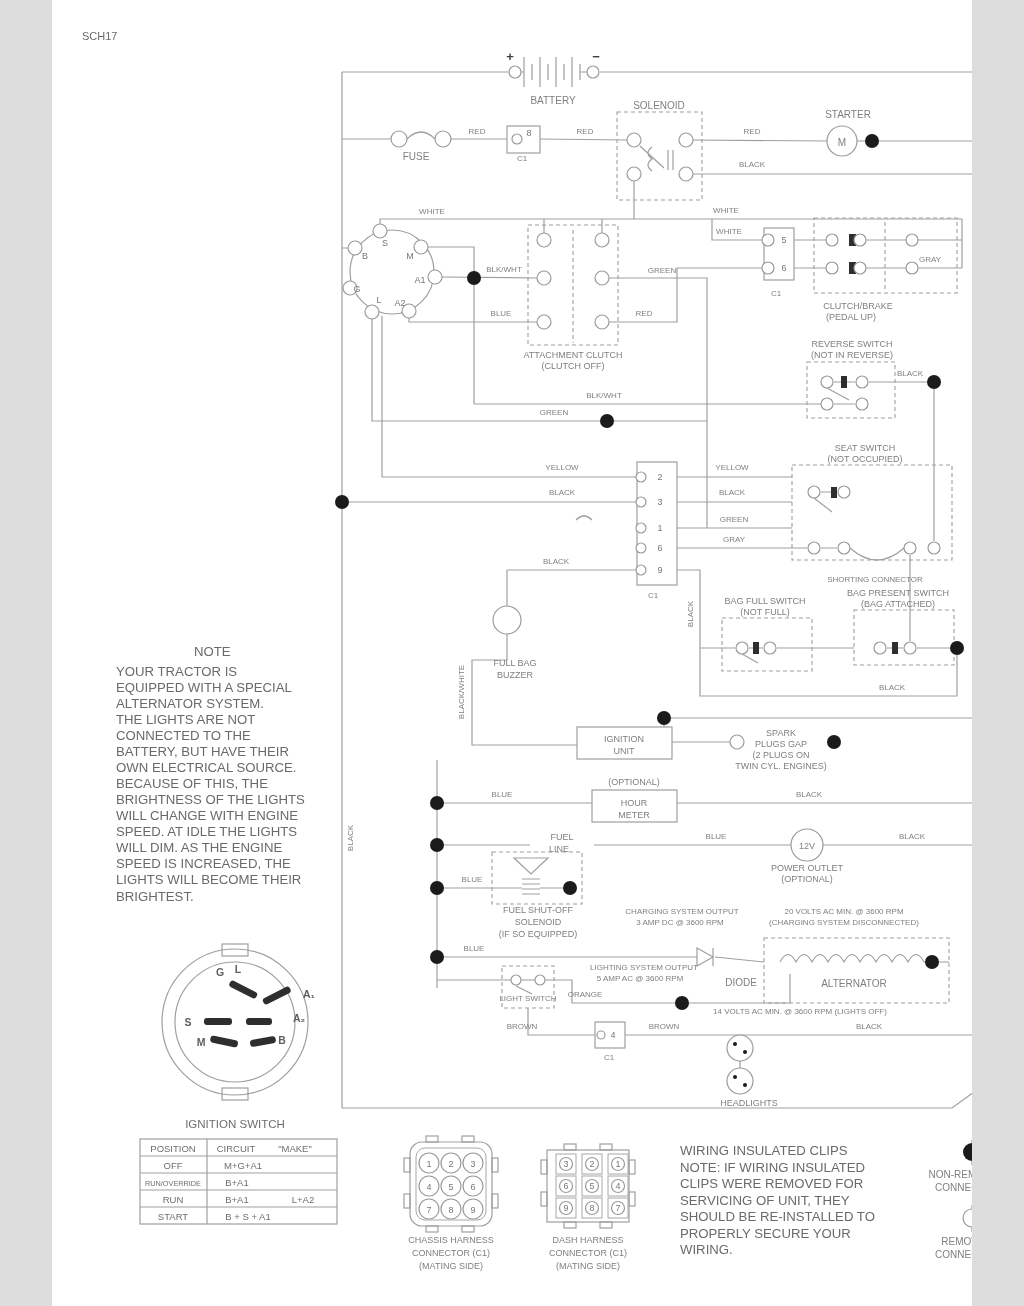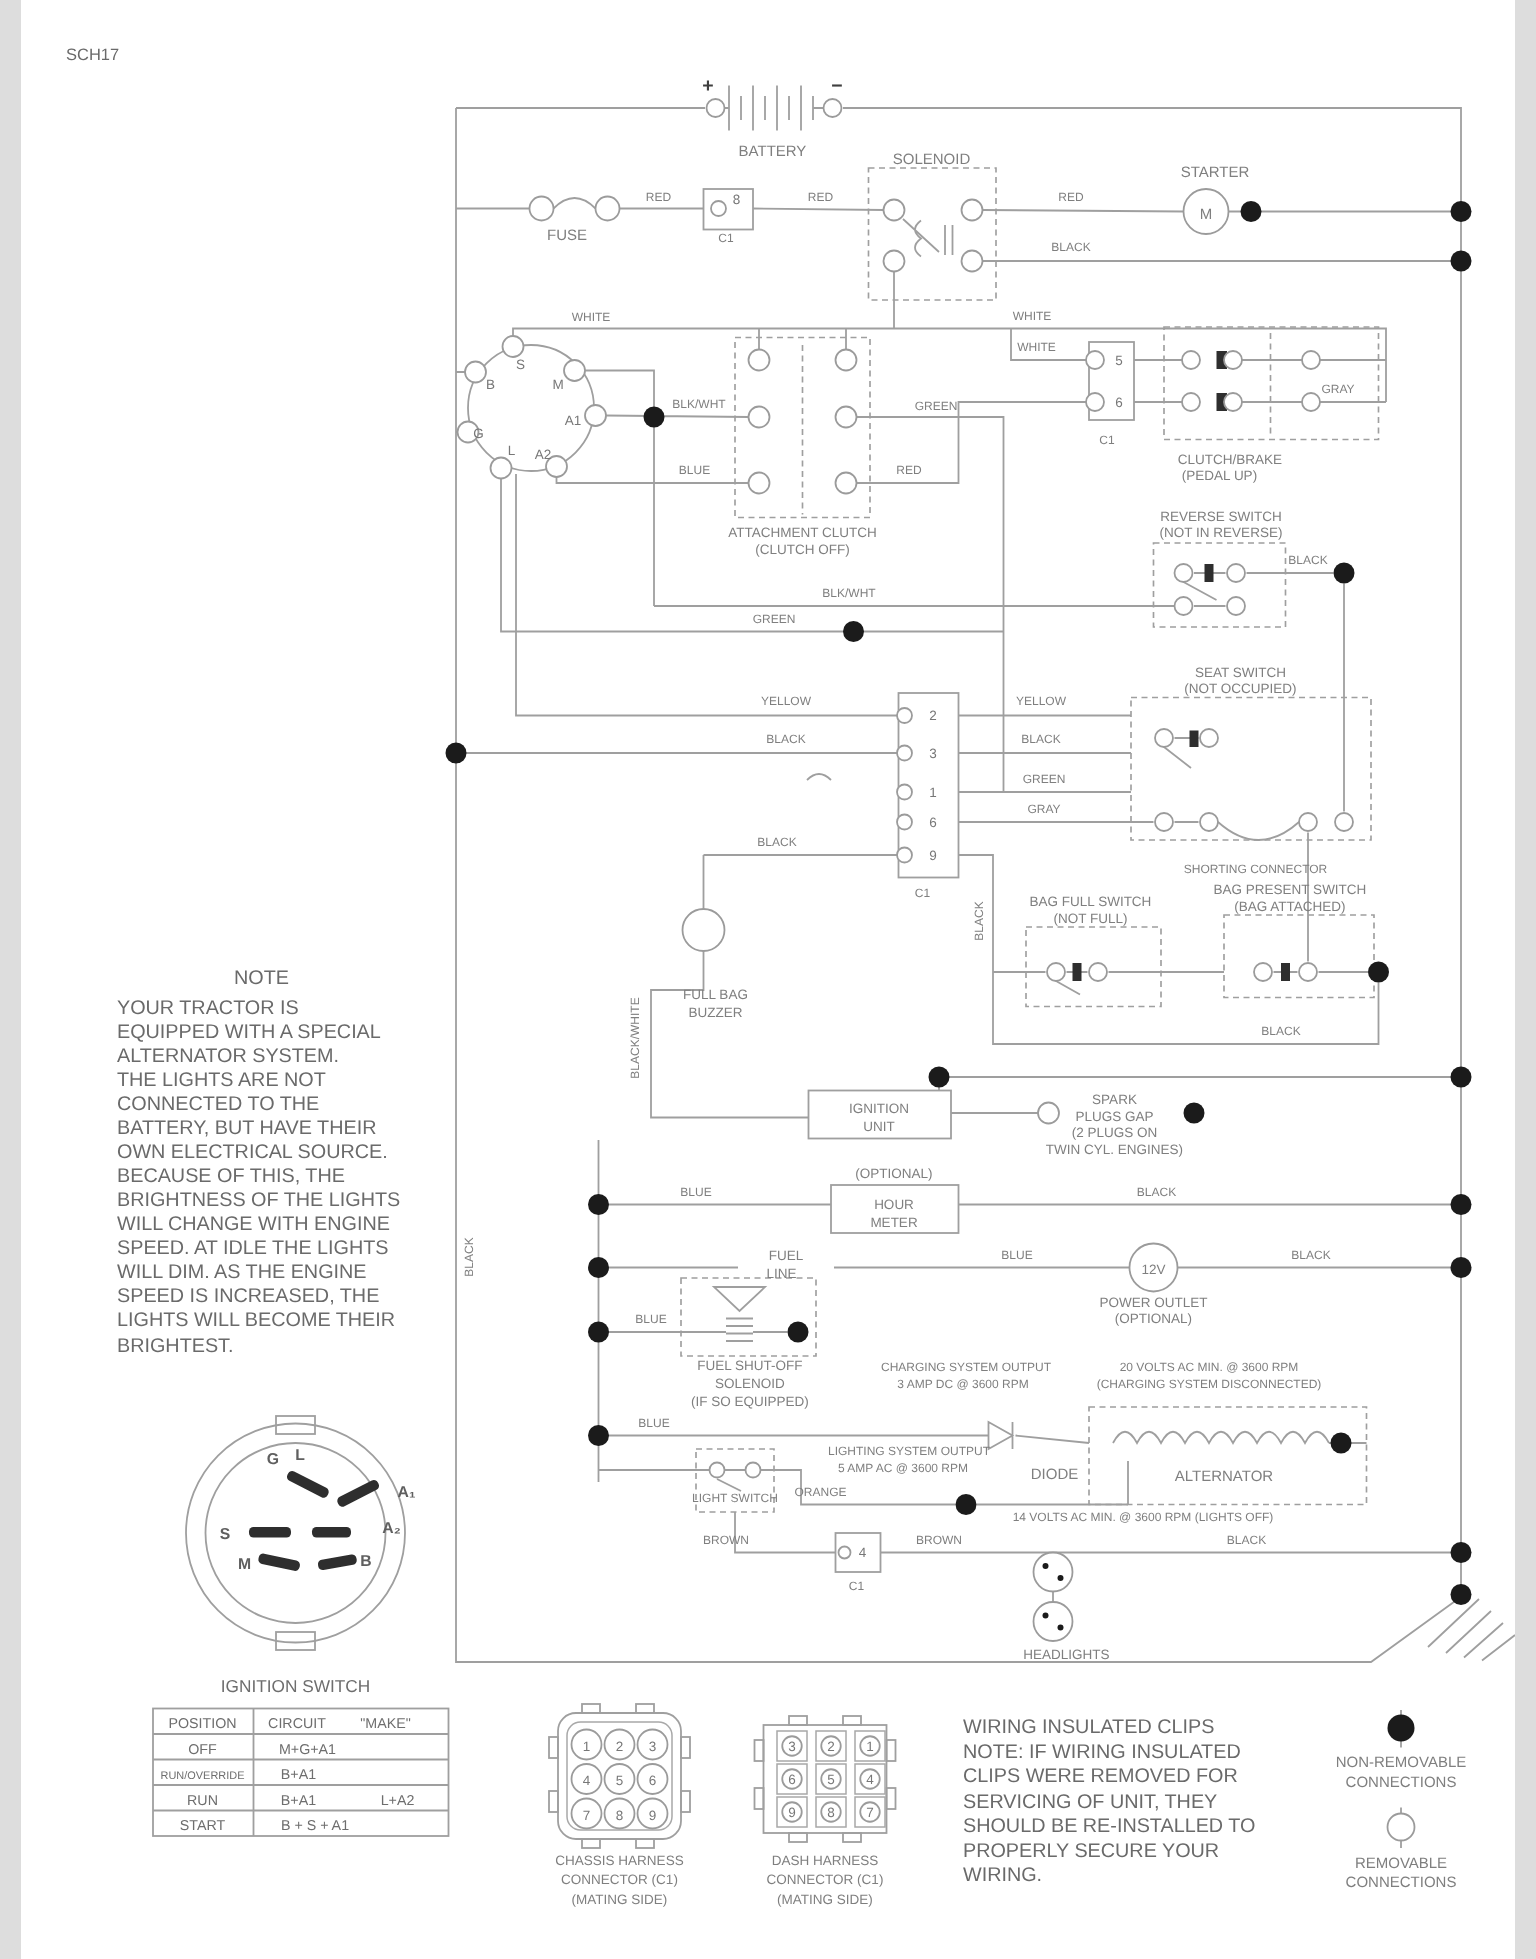--- a/index.html
+++ b/index.html
@@ -1,16 +1,16 @@
 <!DOCTYPE html>
 <html><head>
 <meta charset="utf-8">
 <style>
   html,body{margin:0;padding:0;background:#ddd;}
-  .stage{position:relative;width:996px;height:1306px;background:#ffffff;margin:0 auto;overflow:hidden;
+  .stage{position:relative;width:920px;height:1306px;background:#ffffff;margin:0 auto;overflow:hidden;
          font-family:"Liberation Sans","DejaVu Sans",sans-serif;}
   svg{position:absolute;left:0;top:0;}
   text{font-family:"Liberation Sans","DejaVu Sans",sans-serif;fill:#7f7f7f;}
   .w   {font-size:8px;text-anchor:middle;}
   .c9  {font-size:9px;text-anchor:middle;}
   .c10 {font-size:10px;text-anchor:middle;}
   .c11 {font-size:11.5px;text-anchor:middle;fill:#6e6e6e;}
   .pin {font-size:9px;text-anchor:middle;fill:#777;}
   .note{font-size:13.2px;fill:#6a6a6a;text-anchor:start;}
   .tbl {font-size:9.5px;text-anchor:middle;fill:#6e6e6e;}

